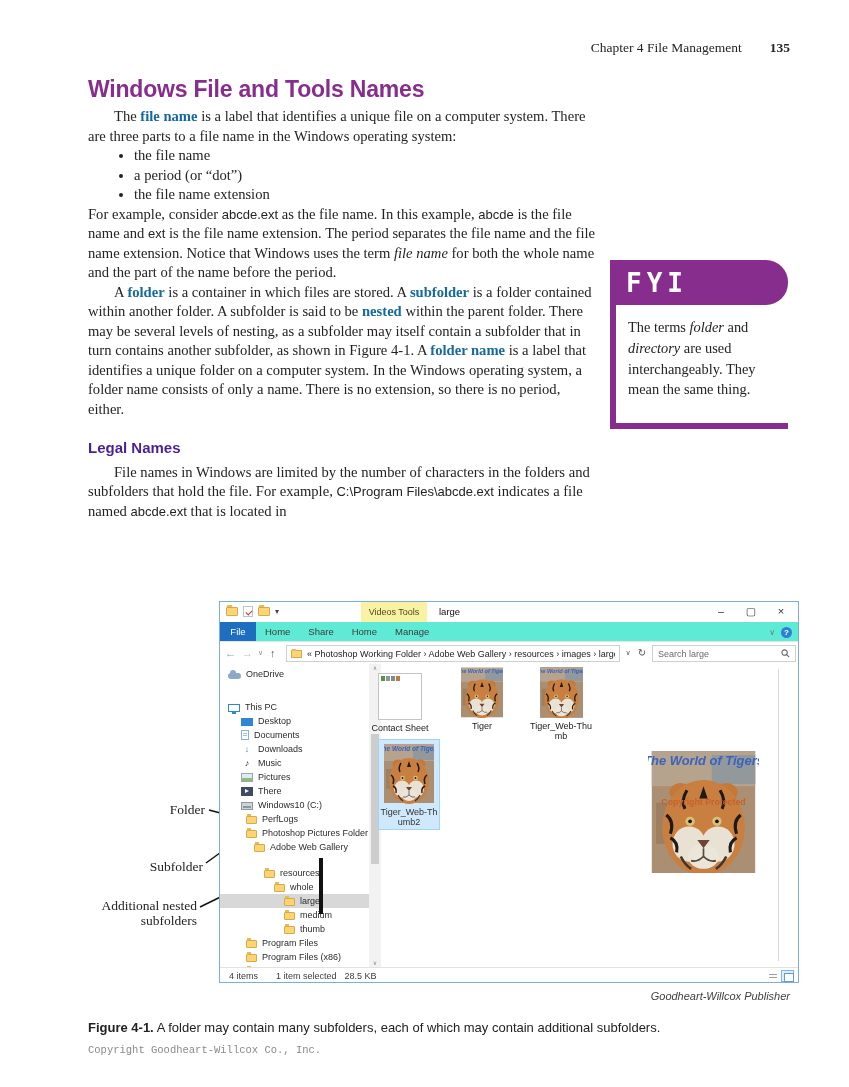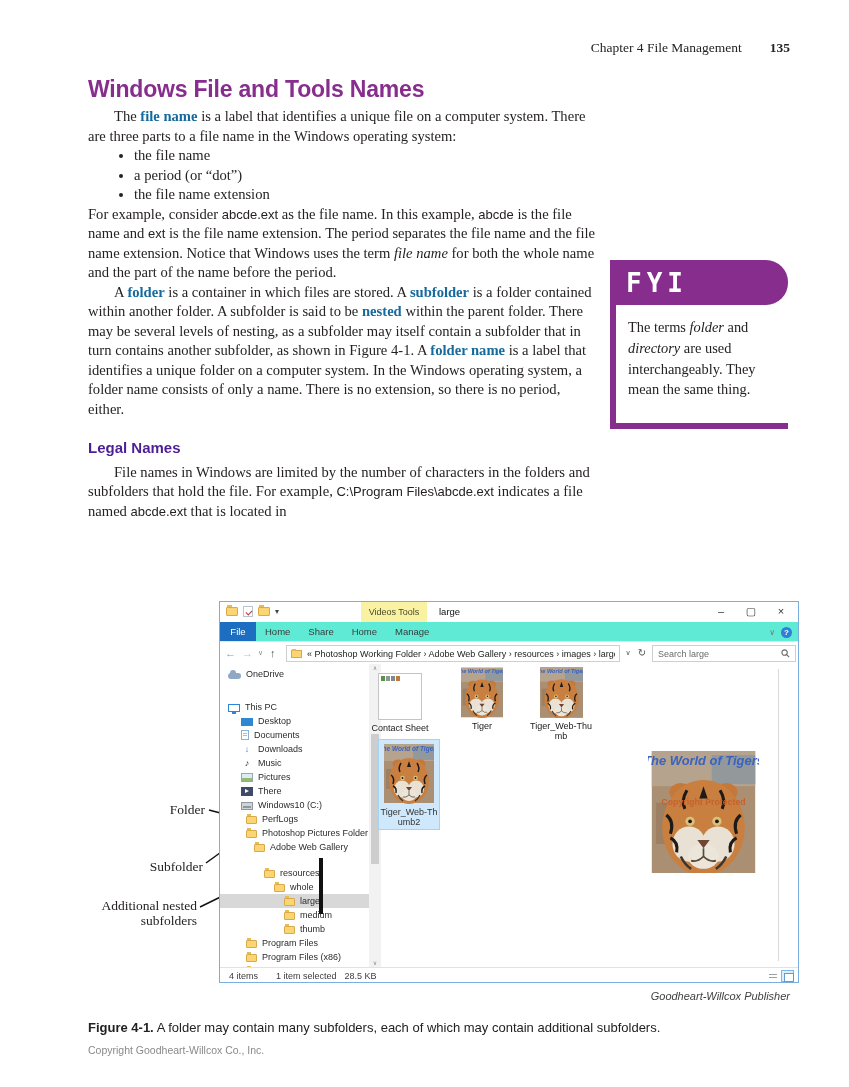--- a/index.html
+++ b/index.html
@@ -173,21 +173,21 @@
   .viewbtns .vb.thm { border-color:#7fb6e8; background:#dceefc; }
   .viewbtns .vb.thm::before { content:""; position:absolute; left:2px; top:2px; width:8px;
                               height:7px; border:1px solid #5f9bd1; background:#fff; }
 
   
   .credit { position:absolute; right:59px; top:990px; font-family:"Liberation Sans",sans-serif;
             font-style:italic; font-size:11px; color:#3f3f3f; }
   .caption { position:absolute; left:88px; top:1007px; width:712px;
              font-family:"Liberation Sans",sans-serif; font-size:13px; color:#222; }
   .caption b { font-weight:bold; }
-  .copyright { position:absolute; left:88px; top:1044px; font-family:Liberation Sans, sans-serif;
+  .copyright { position:absolute; left:88px; top:1044px; font-family:Liberation Mono, monospace;
                font-size:10.5px; color:#8a8a8a; }
 </style>
 </head>
 <body>
 
 <svg width="0" height="0" style="position:absolute">
   <defs>
     <g id="tiger-art">
       <rect width="100" height="118" fill="#ab8f73"></rect>
       <rect x="0" y="0" width="100" height="34" fill="#b5a38e"></rect>

